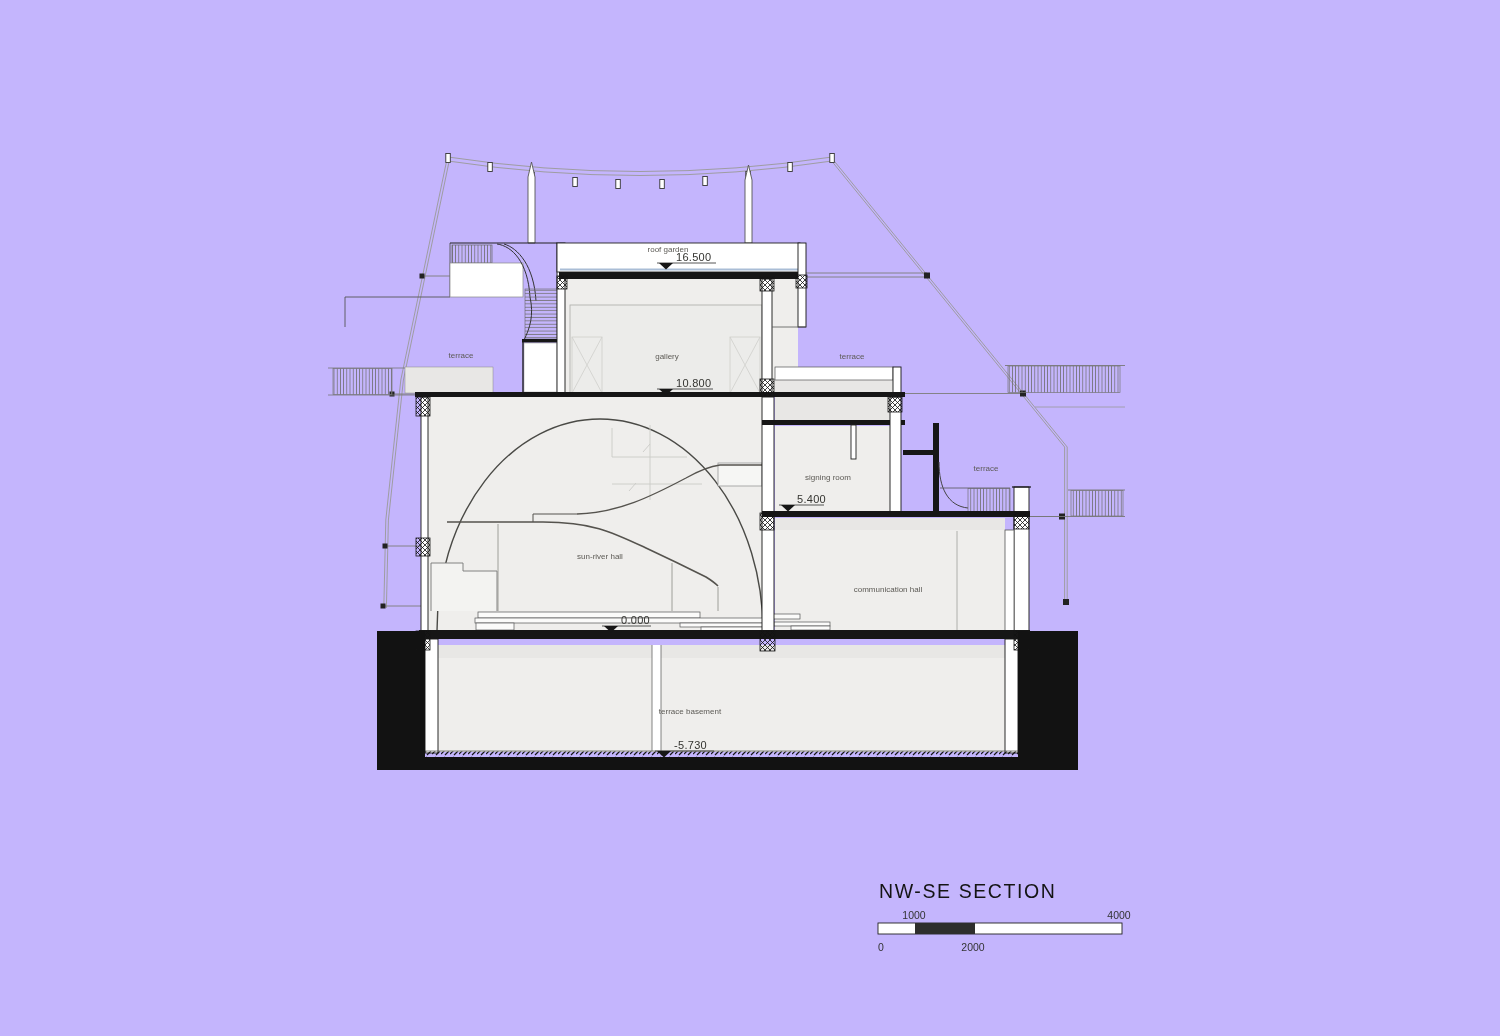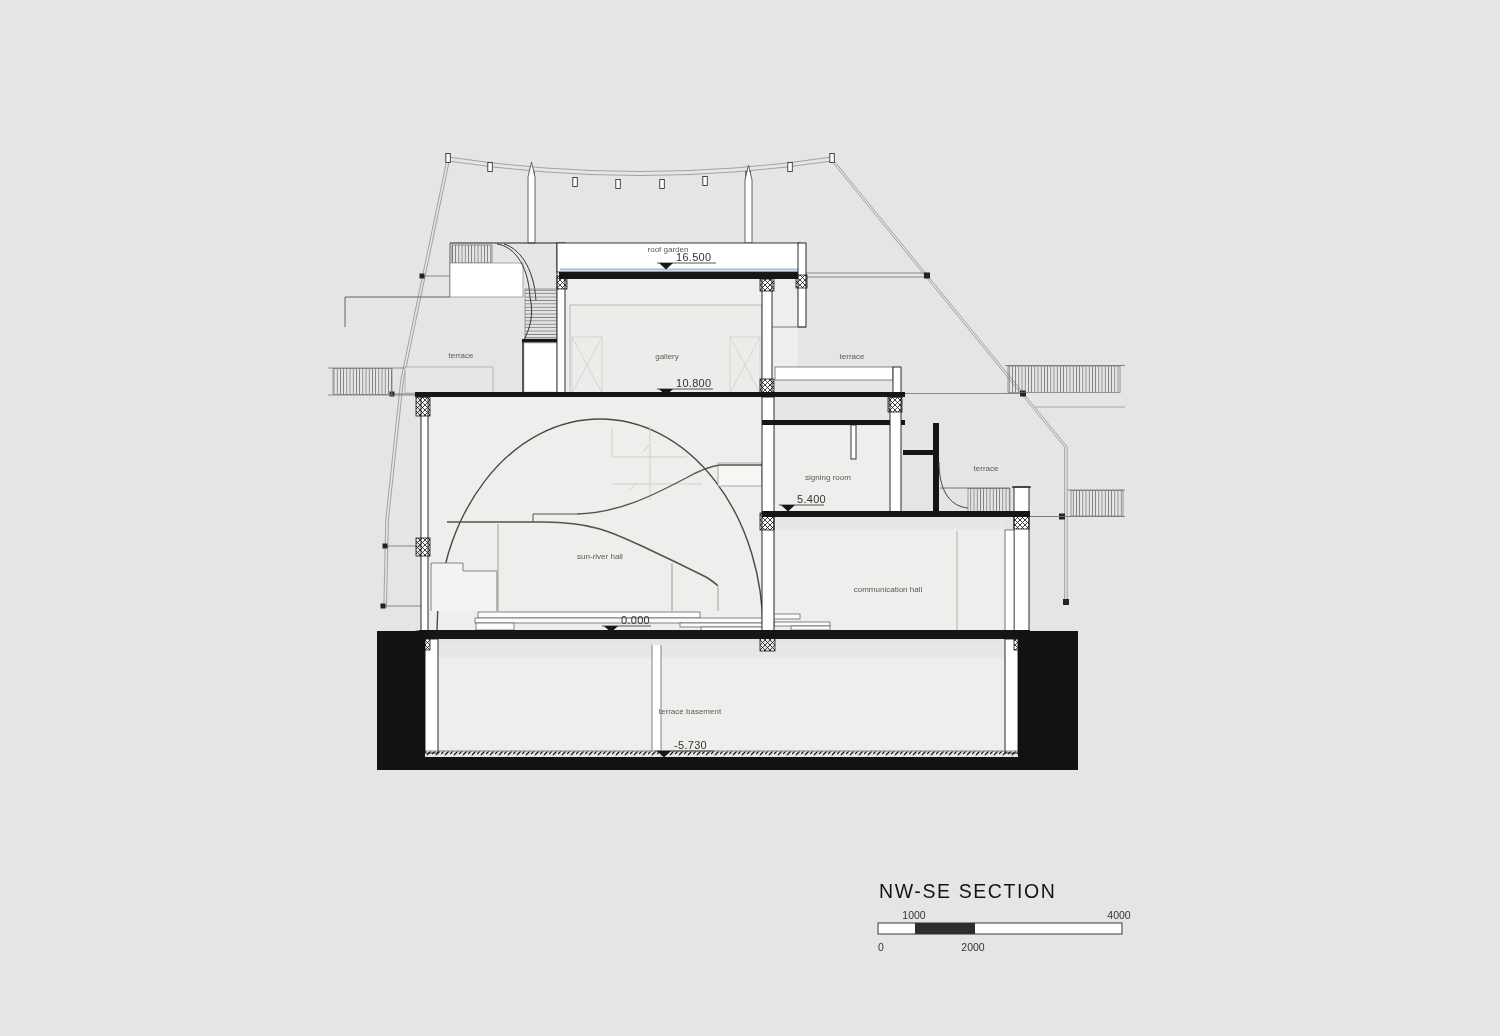--- a/index.html
+++ b/index.html
@@ -1,16 +1,16 @@
 <!DOCTYPE html>
 <html><head>
 <meta charset="utf-8">
 <style>
   html,body{margin:0;padding:0;background:#ffffff;}
-  #stage{position:relative;width:1500px;height:1036px;background:#e5e5e5;overflow:hidden;
+  #stage{position:relative;width:1500px;height:1036px;background:#c4b5fd;overflow:hidden;
          font-family:"Liberation Sans", sans-serif;}
   svg{position:absolute;left:0;top:0;}
   text{font-family:"Liberation Sans", sans-serif;}
   .room-label{font-size:8px;fill:#5c5a55;}
   .elev{font-size:11px;fill:#343430;letter-spacing:.3px;}
   .scale-num{font-size:10.5px;fill:#333;}
   .title-text{font-size:19.5px;fill:#141414;letter-spacing:1.6px;}
 </style>
 </head>
 <body>

